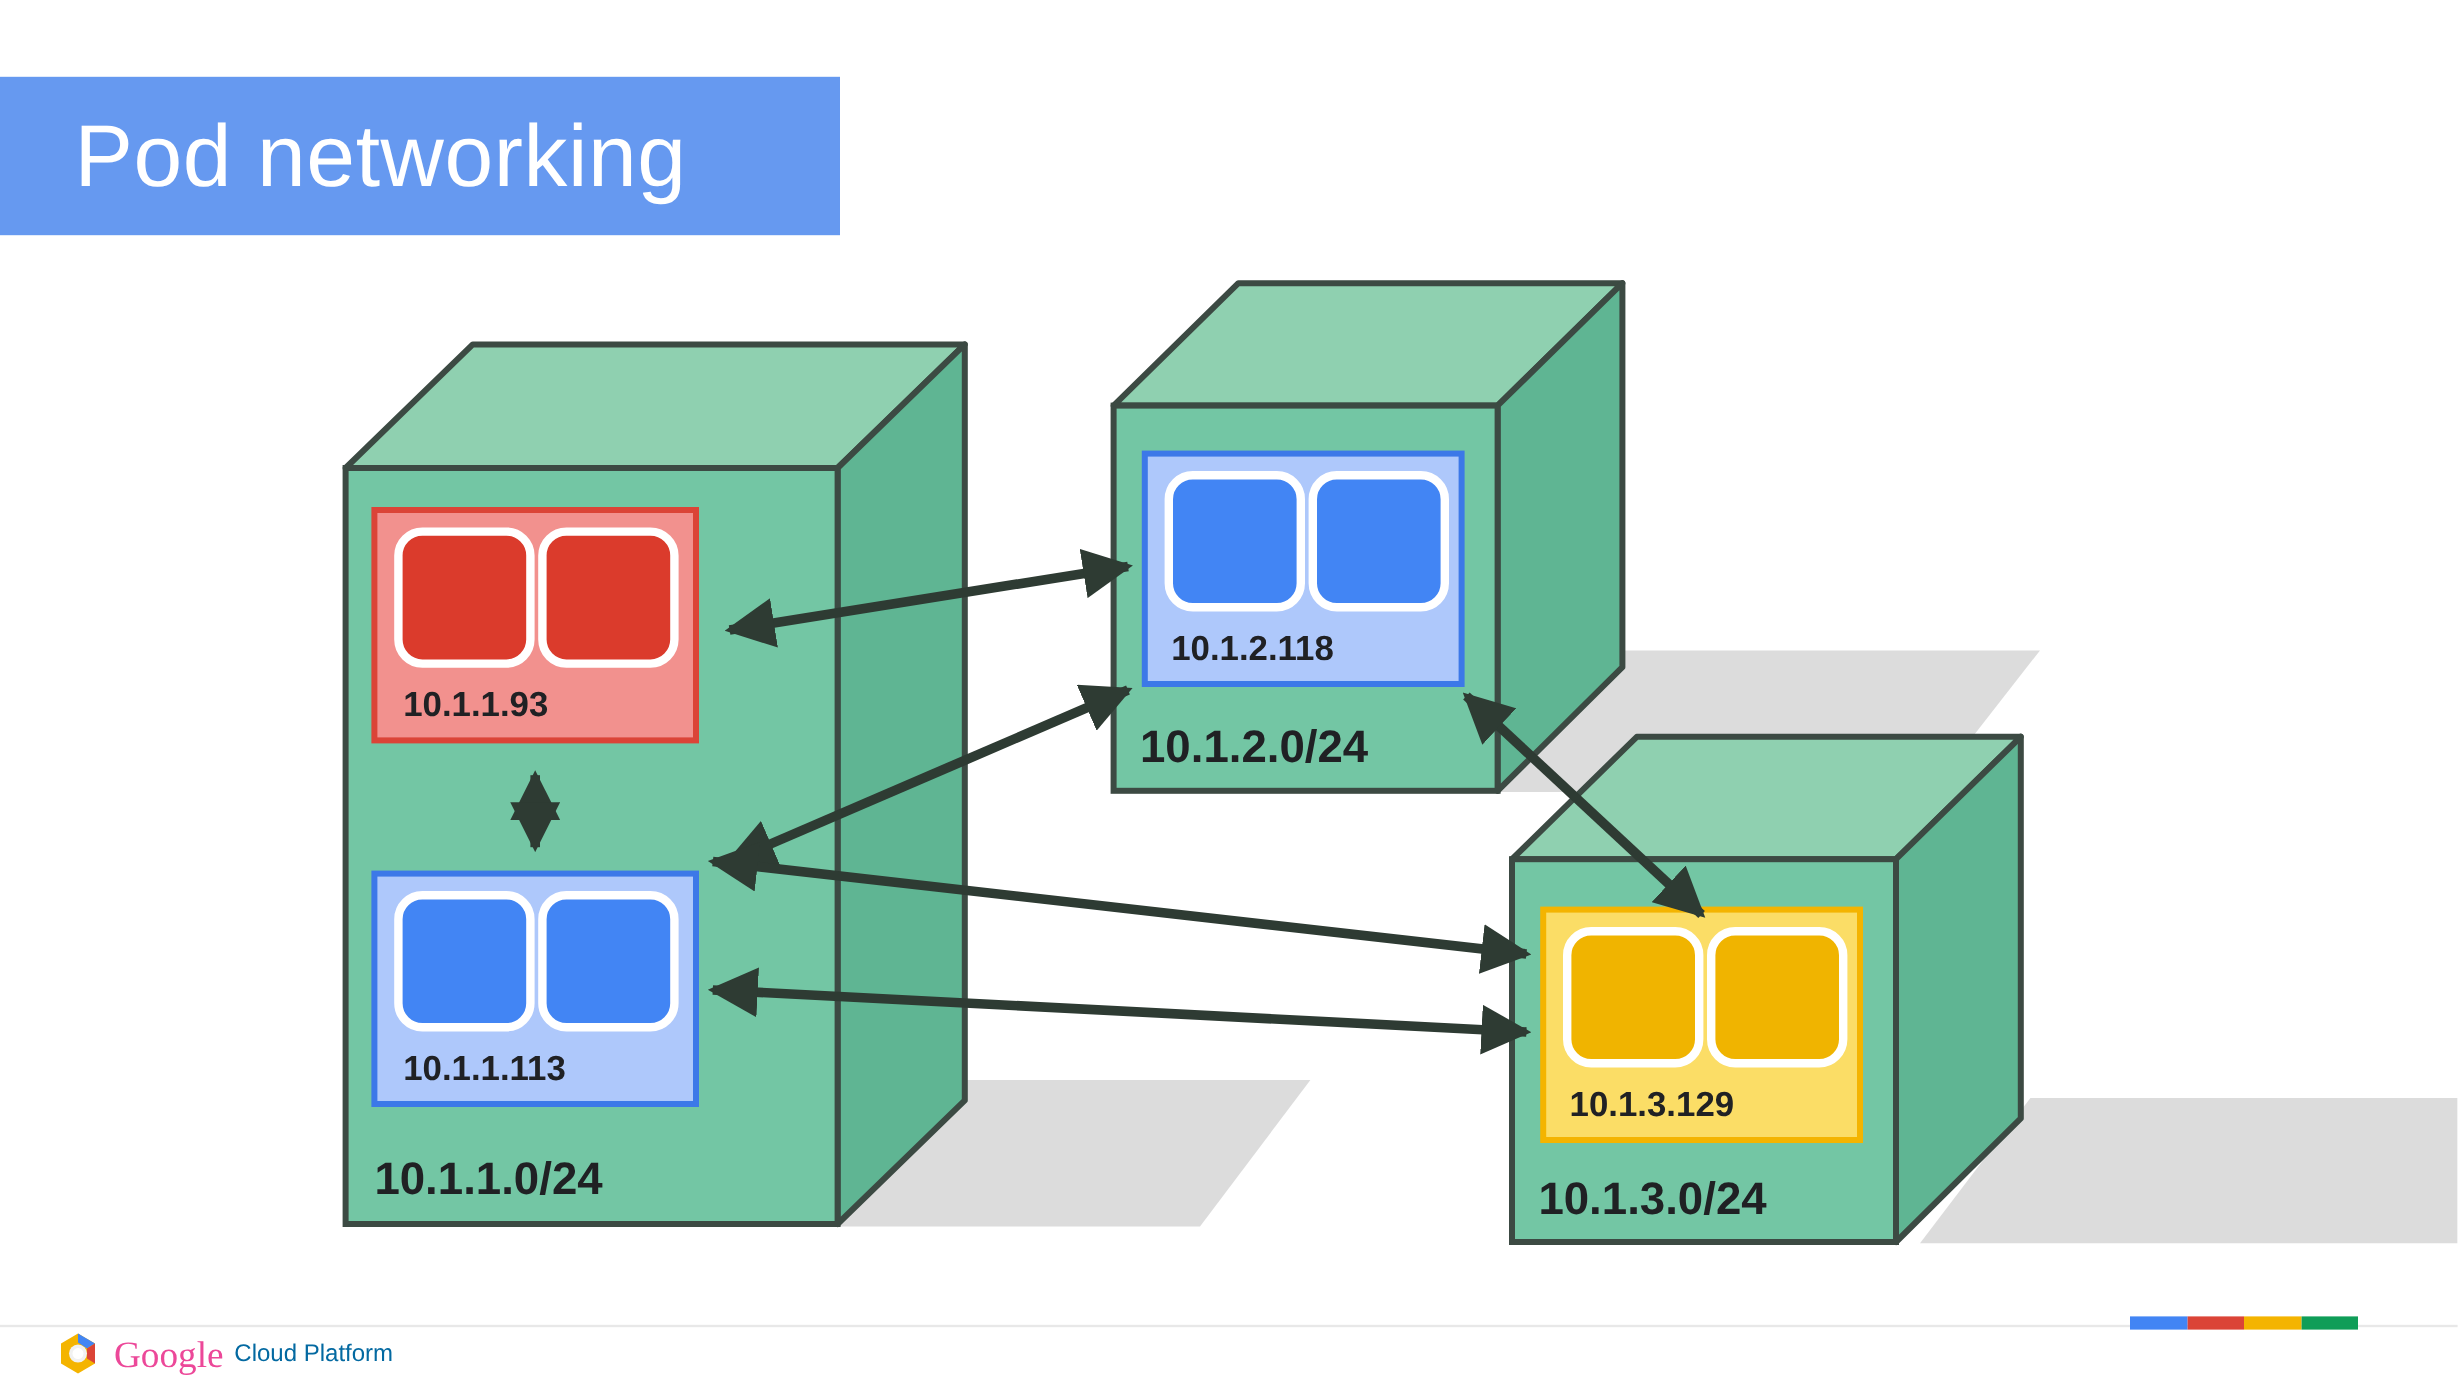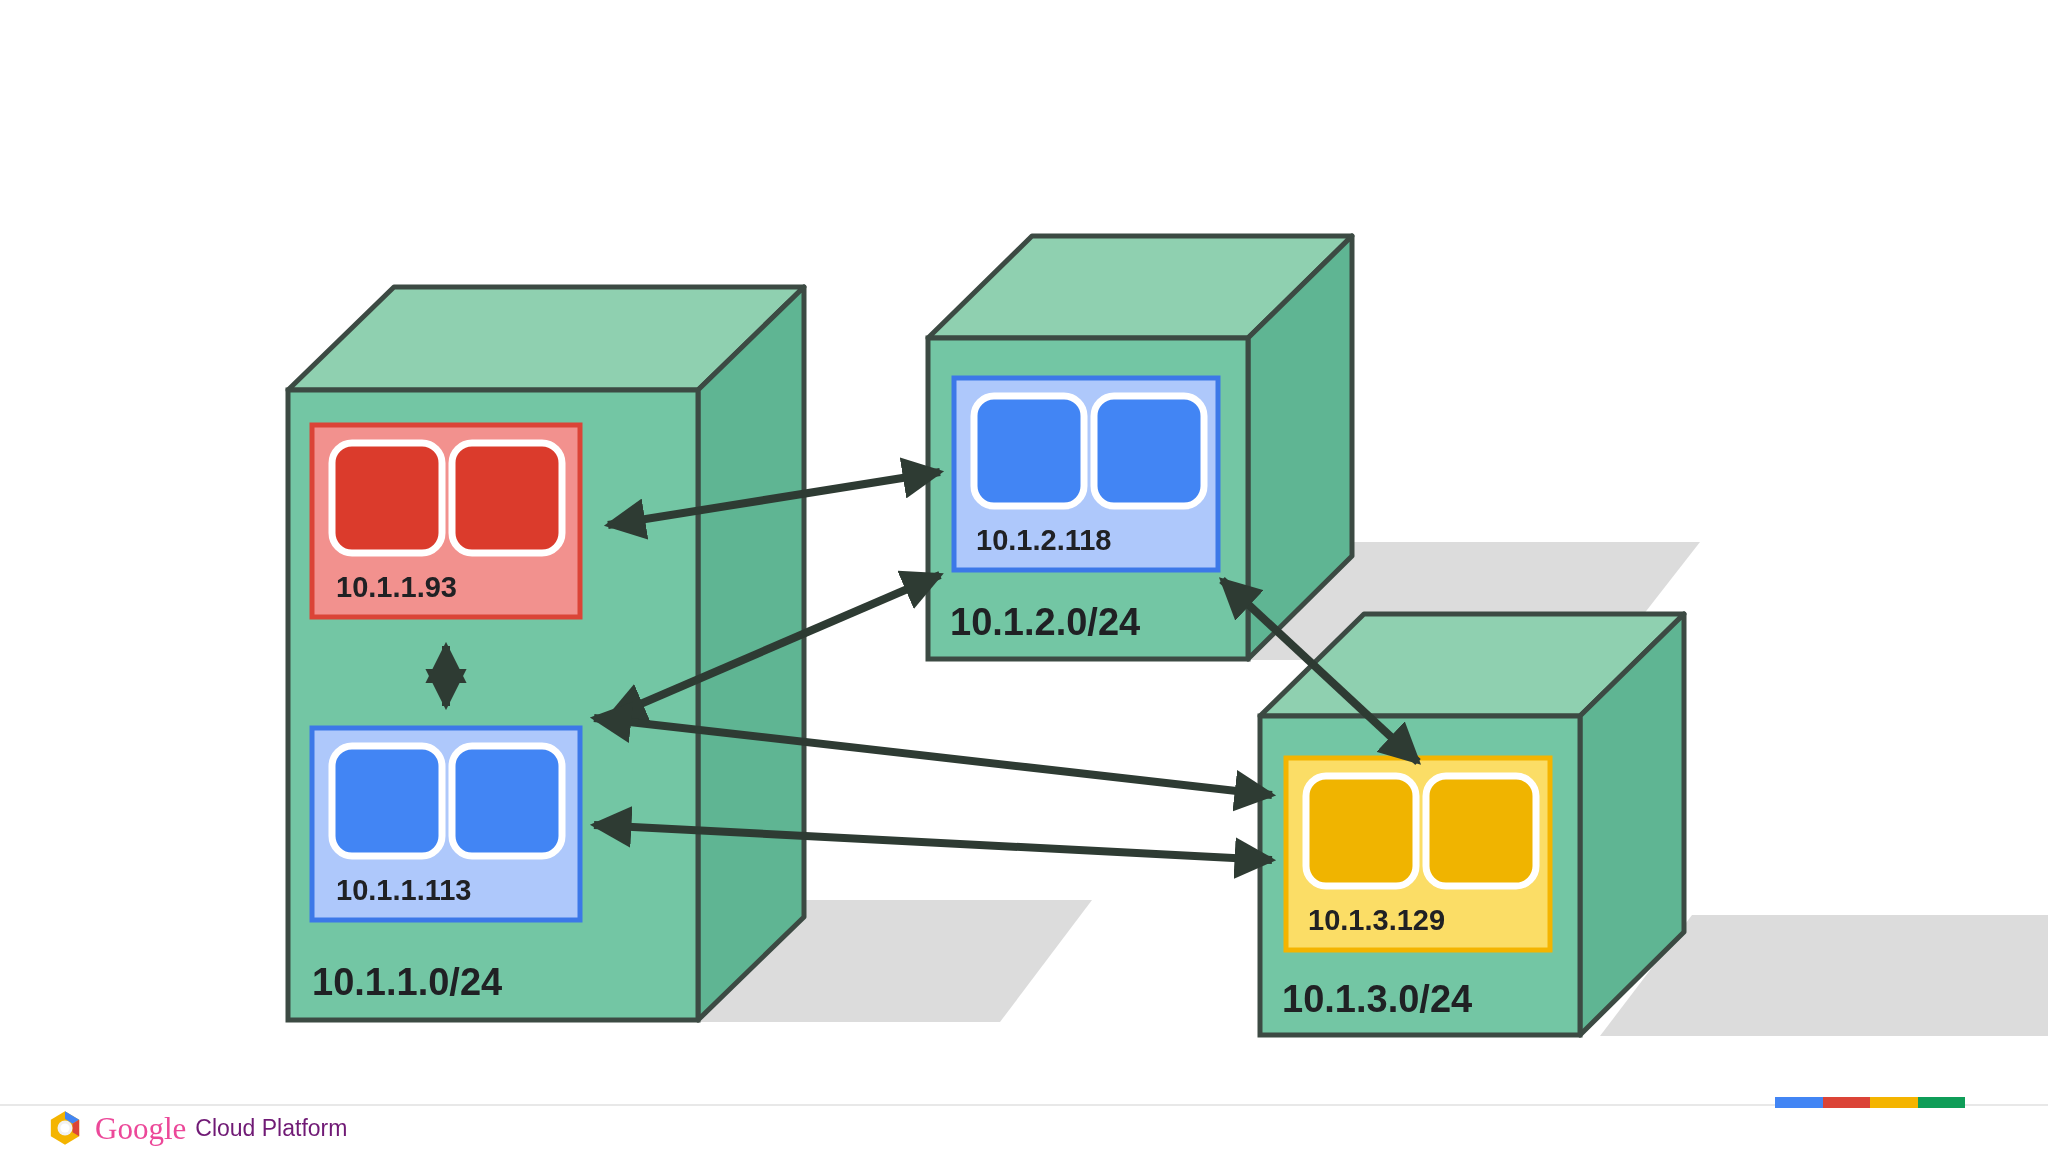--- a/index.html
+++ b/index.html
@@ -12,21 +12,21 @@
       background:#6699f0;display:flex;align-items:center;}
   .title-text{color:#ffffff;font-size:73px;font-weight:400;line-height:1;
       margin-left:62px;letter-spacing:0.5px;white-space:nowrap;}
 
   .footer-rule{position:absolute;left:0;top:1104px;width:2048px;height:2px;background:#e8e8e8;}
 
   .gcp-logo{position:absolute;left:45px;top:1106px;height:44px;display:flex;align-items:center;}
   .gcp-hex{width:40px;height:40px;margin-right:10px;}
   .gcp-word{font-family:"Liberation Serif","DejaVu Serif",serif;font-size:31px;
       color:#ec4899;line-height:1;}
-  .gcp-sub{font-size:23px;color:#701a75;margin-left:9px;line-height:1;
+  .gcp-sub{font-size:20px;color:#0369a1;margin-left:9px;line-height:1;
       font-family:"Liberation Sans","DejaVu Sans",sans-serif;}
 
   .color-bar{position:absolute;left:1775px;top:1097px;width:190px;height:11px;display:flex;}
   .color-bar span{flex:1 1 0;height:11px;display:block;}
 </style>
 </head>
 <body>
 
 <div id="stage">
 
@@ -108,20 +108,23 @@
       <line x1="608" y1="718" x2="940" y2="575" marker-start="url(#ah-start)" marker-end="url(#ah-end)"></line>
 
       <line x1="594" y1="825" x2="1272" y2="860" marker-start="url(#ah-start)" marker-end="url(#ah-end)"></line>
 
       <line x1="594" y1="718" x2="1272" y2="795" marker-start="url(#ah-start)" marker-end="url(#ah-end)"></line>
 
       <line x1="1222" y1="580" x2="1418" y2="762" marker-start="url(#ah-start)" marker-end="url(#ah-end)"></line>
     </g>
   </svg>
 
+  <div class="title-banner" style="background: rgb(102, 153, 240);">
+    <div class="title-text" style="color: rgb(255, 255, 255);">Pod networking</div>
+  </div>
 
   <div class="footer-rule"></div>
 
   <div class="gcp-logo">
     <svg class="gcp-hex" viewBox="0 0 48 48">
       <polygon points="24,4 41,14 41,34 24,44 7,34 7,14" fill="#f4b400"></polygon>
       <polygon points="24,4 41,14 33,19 24,13" fill="#4285f4"></polygon>
       <polygon points="41,14 41,34 33,29 33,19" fill="#db4437"></polygon>
       <polygon points="7,14 24,4 24,13 15,19" fill="#4285f4" opacity="0"></polygon>
       <polygon points="24,4 15,19 7,14" fill="#db4437" opacity="0"></polygon>

